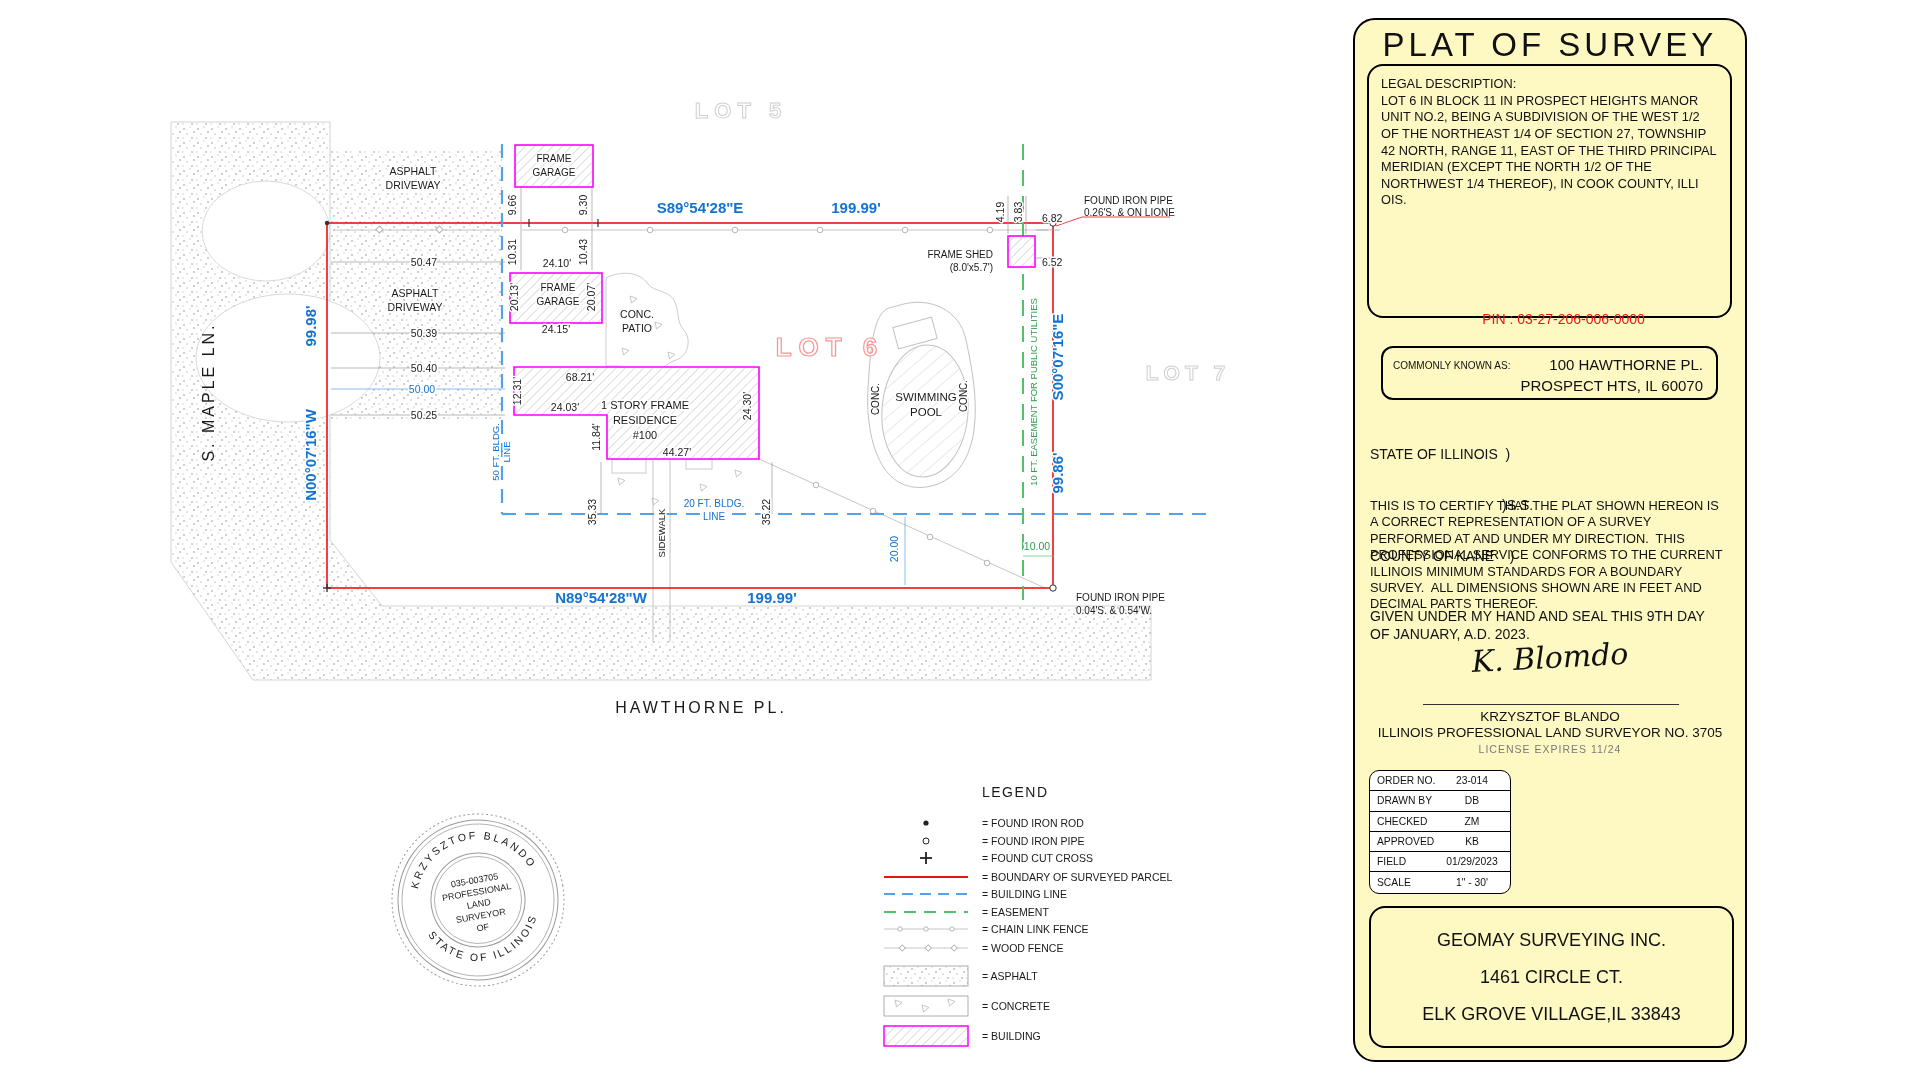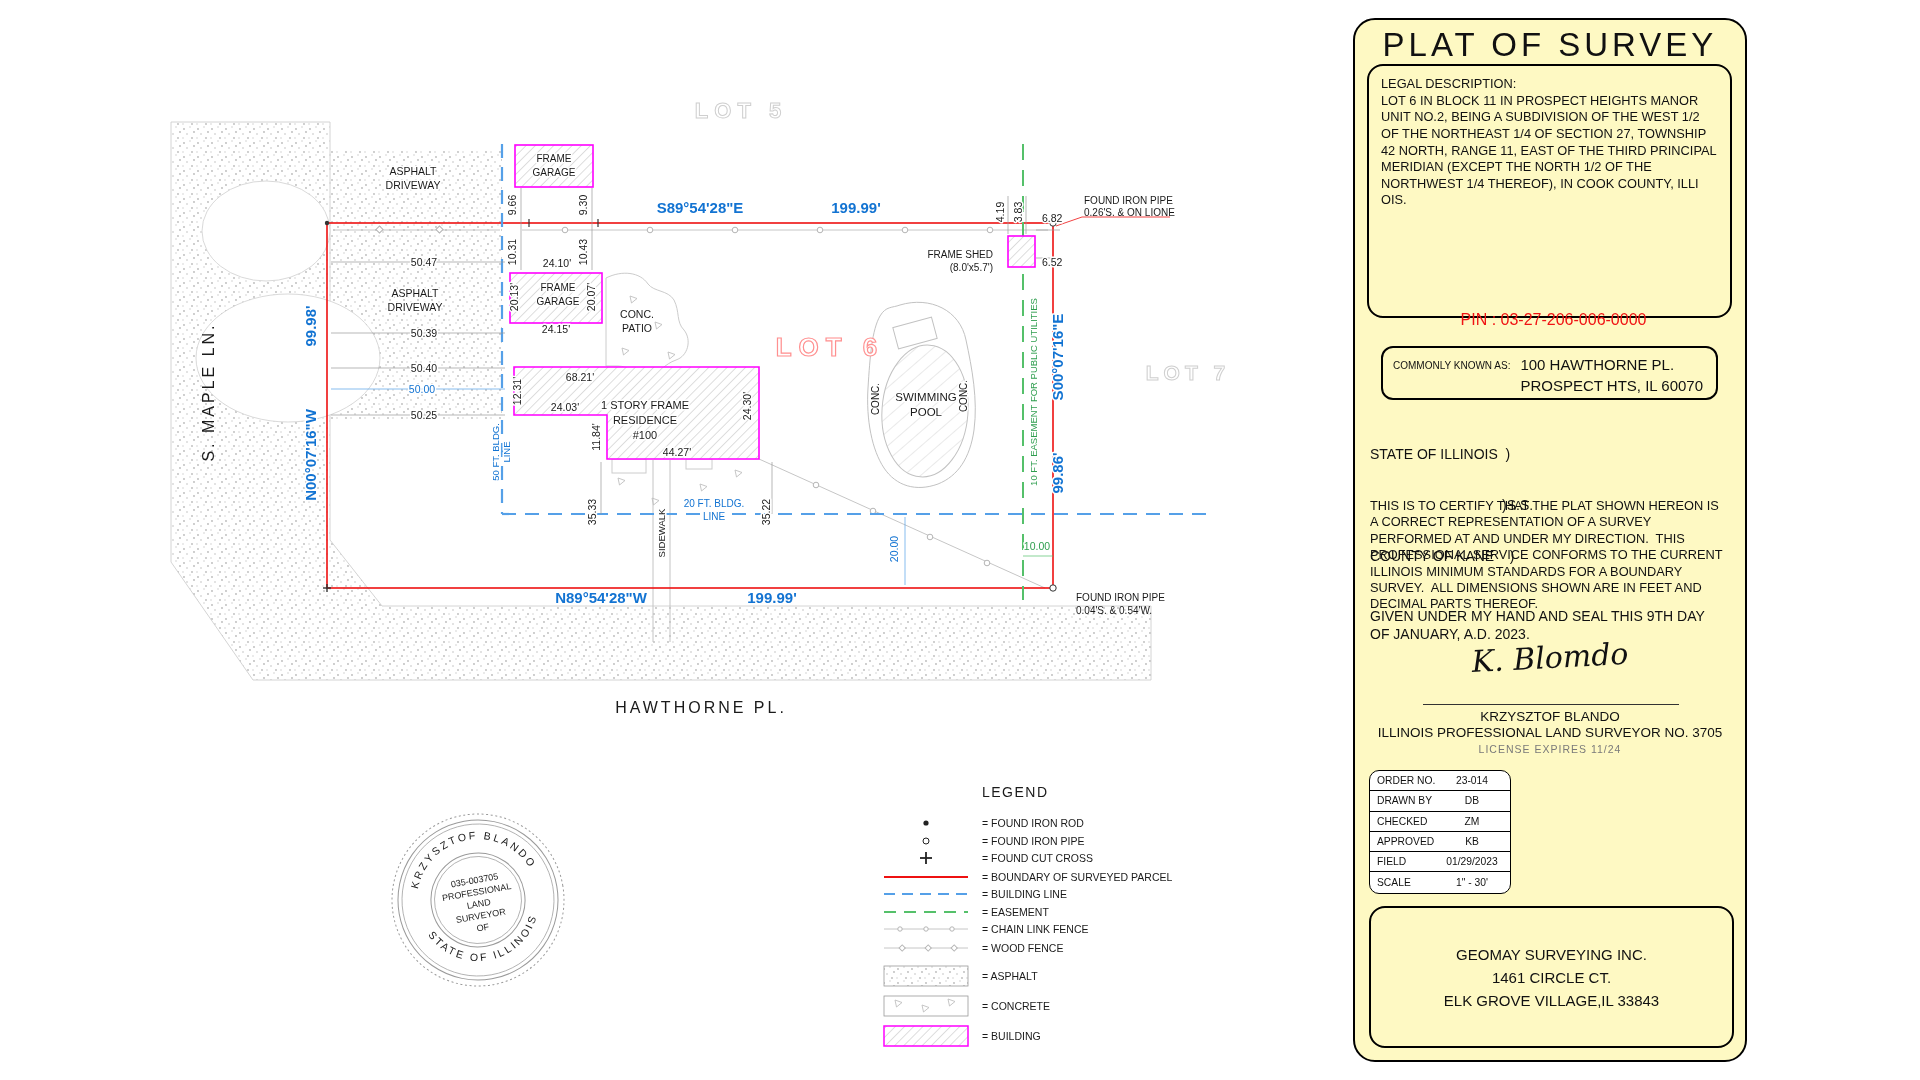--- a/index.html
+++ b/index.html
@@ -16,45 +16,45 @@
 
   
   .panel { position:absolute; left:1353px; top:18px; width:394px; height:1044px;
            border:2.5px solid #000; border-radius:22px; background:#fef9c3; box-sizing:border-box; }
   .panel * { box-sizing:border-box; }
   .panel-title { position:absolute; top:6px; left:0; width:100%; text-align:center;
                  font-size:33px; letter-spacing:4px; color:#111; white-space:nowrap; }
   .legal-box { position:absolute; left:12px; top:44px; width:365px; height:254px;
                border:2px solid #000; border-radius:16px; padding:10px 12px;
                font-size:12.8px; line-height:1.3; color:#111; }
-  .pin { position:absolute; left:4px; top:244px; width:100%; text-align:center;
-         color:#f01414; font-size:16px; }
+  .pin { position:absolute; left:14px; top:244px; width:100%; text-align:center;
+         color:#f01414; font-size:14px; }
   .known-box { position:absolute; left:12px; right:12px; top:280px; height:54px;
                border:2.5px solid #000; border-radius:12px; display:flex; gap:10px; padding:6px 10px; }
   .known-label { font-size:10px; padding-top:5px; white-space:nowrap; }
-  .known-addr  { font-size:15px; line-height:1.4; white-space:nowrap; }
+  .known-addr  { font-size:15px; line-height:1.4; white-space:nowrap;text-align:right; }
   .jurat { position:absolute; left:15px; top:392px; font-size:14px; line-height:17px; color:#111; white-space:pre; }
   .jurat-l2 { margin-left:132px; }
   .cert1 { position:absolute; left:15px; top:478px; width:356px; font-size:12.8px; line-height:1.28; color:#111; white-space:pre-wrap; }
   .cert2 { position:absolute; left:15px; top:588px; width:356px; font-size:14px; line-height:1.28; color:#111; white-space:pre-wrap; }
   .sig   { position:absolute; left:0; width:100%; top:620px; text-align:center;
            font-family:"DejaVu Serif", serif; font-style:italic; font-size:30px; color:#111;
            transform:rotate(-3deg); }
   .sigline { position:absolute; left:68px; top:684px; width:256px; border-top:1.2px solid #333; }
   .sname  { position:absolute; left:0; width:100%; top:689px; text-align:center; font-size:13.5px; color:#111; }
   .stitle { position:absolute; left:0; width:100%; top:705px; text-align:center; font-size:13.5px; color:#111; }
   .slic   { position:absolute; left:0; width:100%; top:723px; text-align:center; font-size:10.5px; letter-spacing:1px; color:#7a7a7a; }
   .otable { position:absolute; left:14px; top:750px; width:142px; border:1.8px solid #000; border-radius:10px; overflow:hidden; background:#fff; }
   .orow { display:flex; align-items:center; padding:3px 7px; height:20.3px; border-bottom:1.2px solid #000; font-size:10.3px; color:#111; }
   .orow:last-child { border-bottom:none; }
   .olabel { flex:1; }
   .ovalue { width:62px; text-align:center; }
   .company { position:absolute; left:14px; top:886px; width:365px; height:142px;
              border:2.5px solid #000; border-radius:16px; display:flex; flex-direction:column;
-             justify-content:center; align-items:center; gap:6px; font-size:15px; color:#111; }
+             justify-content:center; align-items:center; gap:16px; font-size:18px; color:#111; }
 </style>
 </head>
 <body>
 
 <div id="stage">
 
 <svg width="1920" height="1080" viewBox="0 0 1920 1080" style="position:absolute;left:0;top:0;">
   <defs>
     <pattern id="stip" width="14" height="14" patternUnits="userSpaceOnUse">
       <circle cx="2" cy="3" r="0.9" fill="#b9b9b9"></circle>

